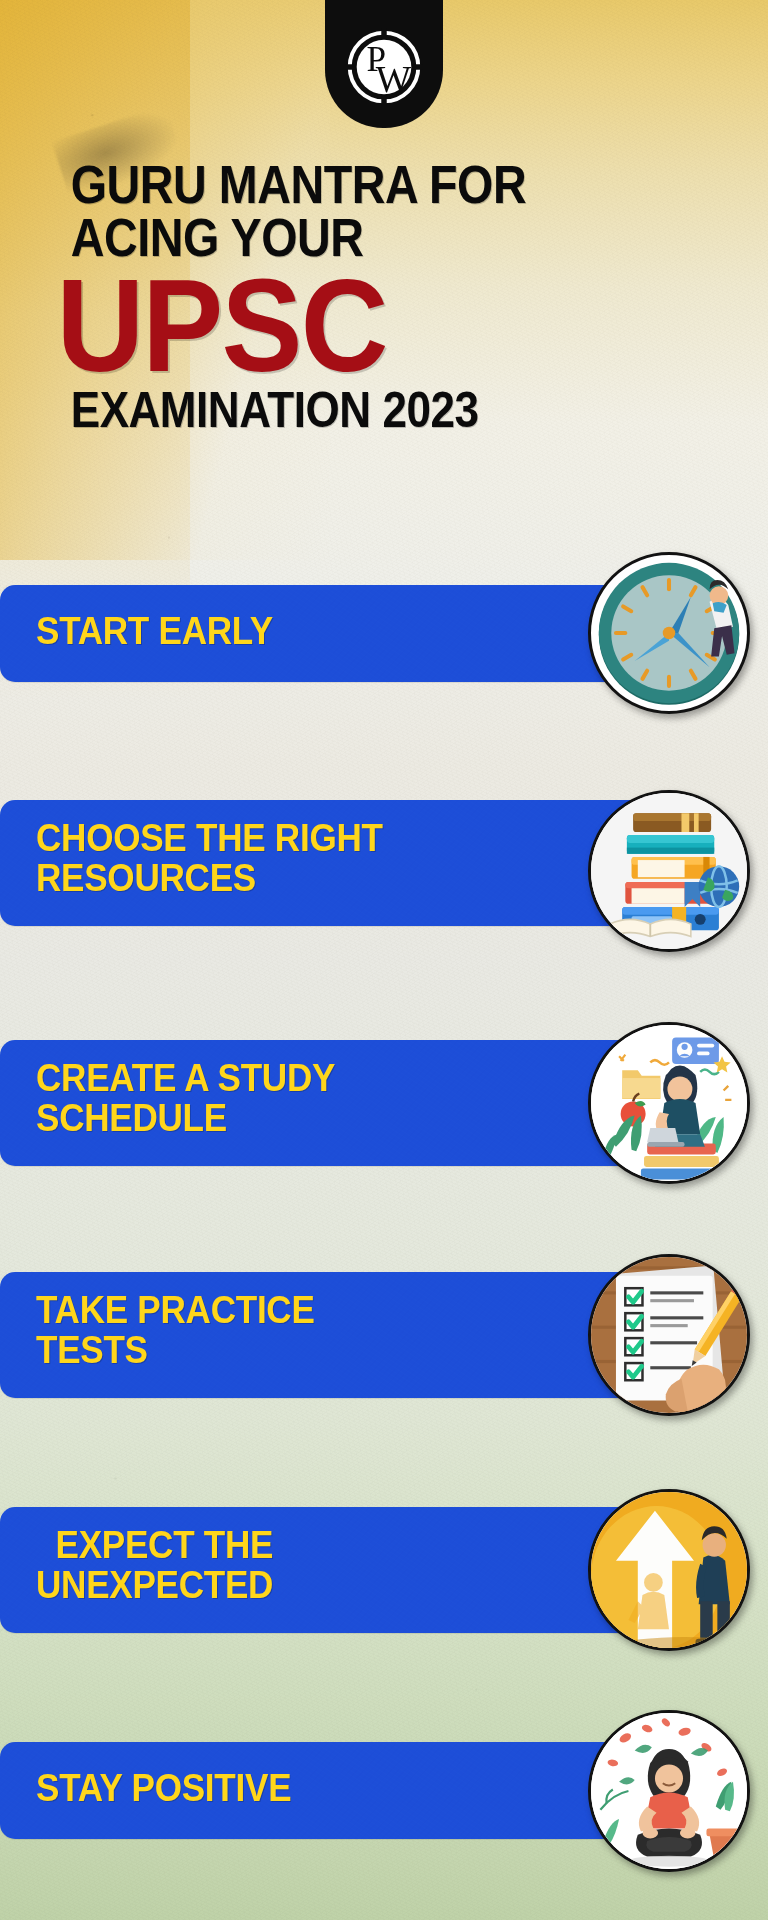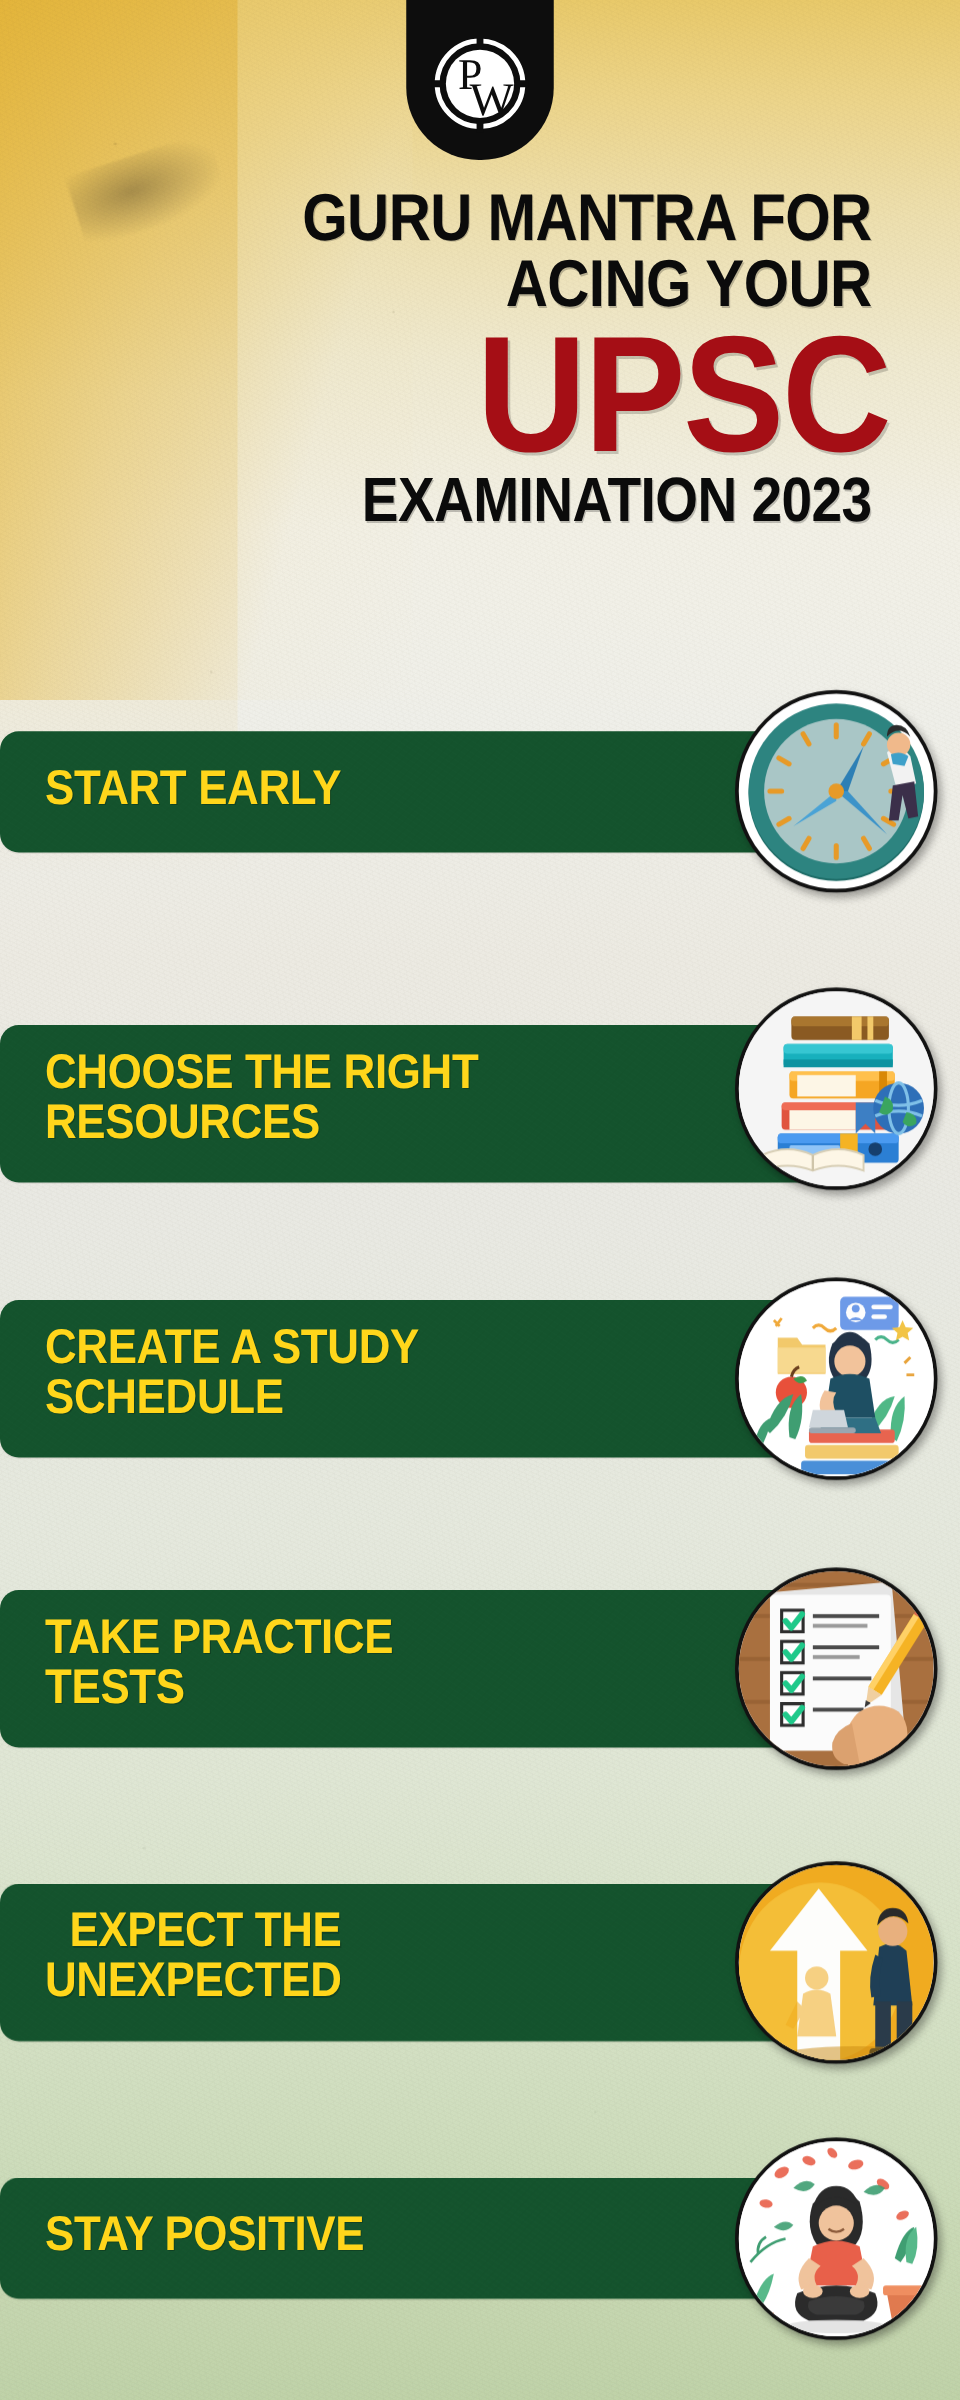--- a/index.html
+++ b/index.html
@@ -77,22 +77,22 @@
     position:absolute; left:50%; top:-6px; transform:translateX(-50%);
     width:118px; height:134px; background:#0d0d0d;
     border-radius:0 0 58px 58px; z-index:6;
     display:flex; align-items:flex-end; justify-content:center;
     padding-bottom:22px;
   }
   .logo-mark{ width:78px; height:78px; display:block; }
 
   
   .headline{
-    position:absolute; left:0; right:0; top:150px; z-index:5;
-    text-align:right; padding:0 28px;
+    position:absolute; left:0; right:0; top:160px; z-index:5;
+    text-align:left; padding:0 28px;
   }
   .hl-line{
     font-family:"Liberation Sans", sans-serif;
     font-weight:700; color:#0b0b0b;
     letter-spacing:-0.5px; line-height:.96;
     text-transform:uppercase;
     transform:scaleX(.88); transform-origin:center;
     text-shadow:1px 1px 0 rgba(0,0,0,.22);
   }
   .hl-1{ font-size:53px; }
@@ -102,21 +102,21 @@
     margin-top:4px; letter-spacing:-2px;
     transform:scaleX(.92);
     text-shadow:2px 2px 0 rgba(0,0,0,.18);
   }
   .hl-3{ font-size:50px; margin-top:2px; }
 
   
   .rows{ position:absolute; left:0; right:0; top:0; z-index:4; }
   .tip-band{
     position:absolute; left:0; width:656px;
-    background:#14532d;
+    background:#1d4ed8;
     box-shadow:0 1px 0 rgba(0,0,0,.08);
     border-radius:15px;
   }
   .tip-band .band-tex{
     position:absolute; inset:0; opacity:.30; mix-blend-mode:overlay;
     background-image:
       repeating-linear-gradient(33deg, rgba(255,255,255,.05) 0 1px, rgba(0,0,0,0) 1px 4px),
       repeating-linear-gradient(-47deg, rgba(0,0,0,.06) 0 1px, rgba(0,0,0,0) 1px 5px);
   }
   .tip-label{
@@ -211,21 +211,21 @@
         <g>
           <path d="M76 30 q7 -5 12 2 l3 14 -10 3 z" fill="#f2f2f2"></path>
           <circle cx="82" cy="26" r="6" fill="#f0b98b"></circle>
           <path d="M76 22 q6 -6 12 0 q-2 -6 -7 -6 q-5 0 -5 6z" fill="#2b2b2b"></path>
           <path d="M78 31 q5 -2 9 1 l-2 5 -6 -1z" fill="#3ea0c9"></path>
           <path d="M79 47 l11 -2 2 18 -5 1 -3 -12 -2 13 -5 0z" fill="#3b2f4a"></path>
         </g>
       </svg>
     </div>
 
-    <div class="tip-band" style="top:820px;height:126px;">
+    <div class="tip-band" style="top:800px;height:126px;">
       <div class="band-tex"></div>
       <div class="tip-label" style="top:18px;">CHOOSE THE RIGHT
 RESOURCES</div>
     </div>
     <div class="tip-icon" style="top:790px;">
       <svg viewBox="0 0 100 100">
         <rect x="0" y="0" width="100" height="100" fill="#f5f5f5"></rect>
 
         <g>
           <rect x="27" y="13" width="50" height="12" rx="2" fill="#8a5a22"></rect>

